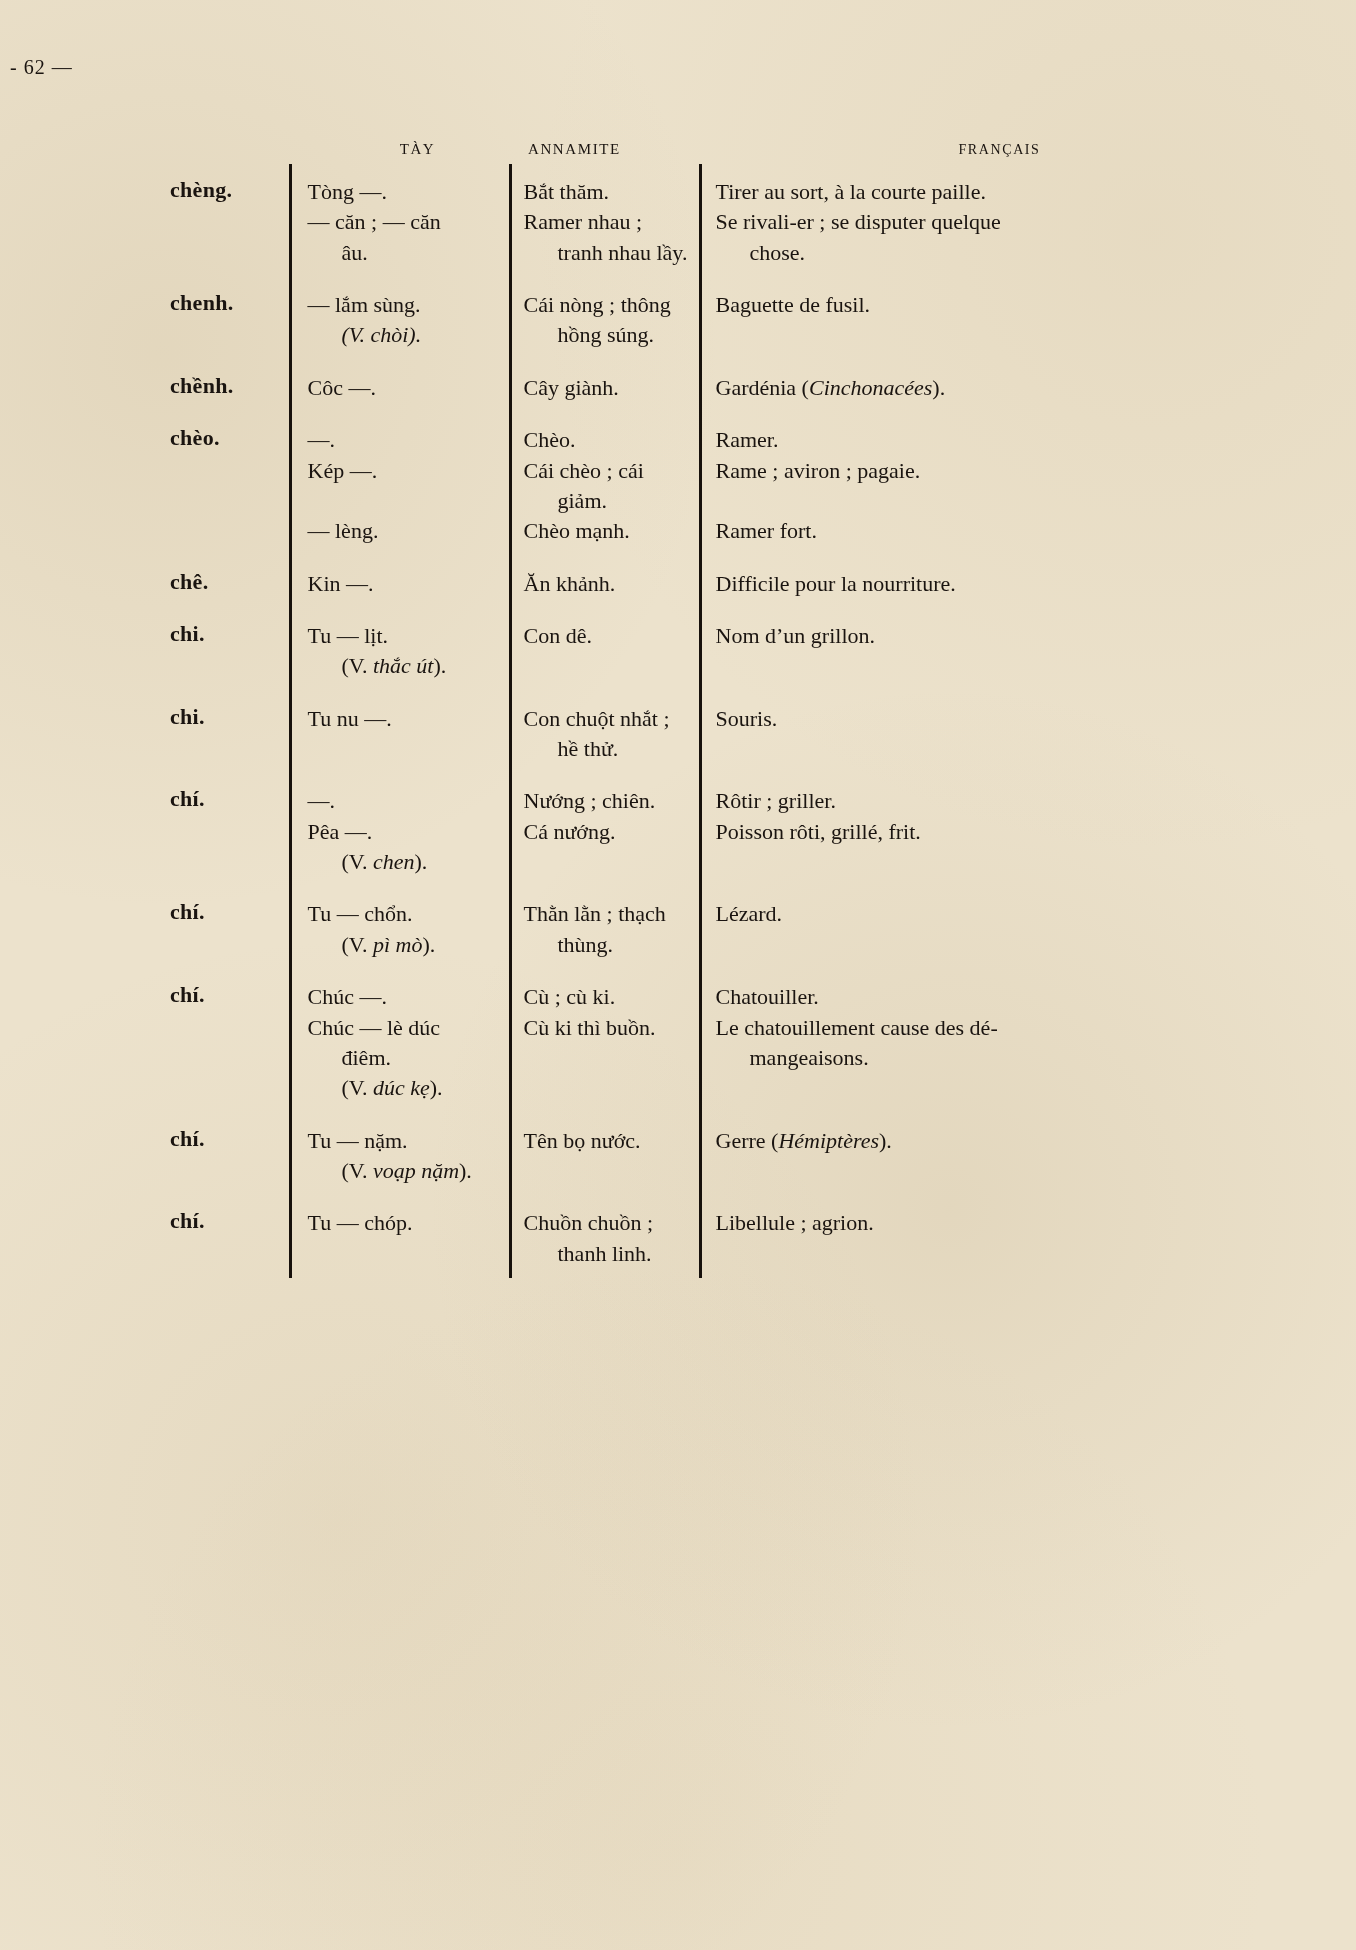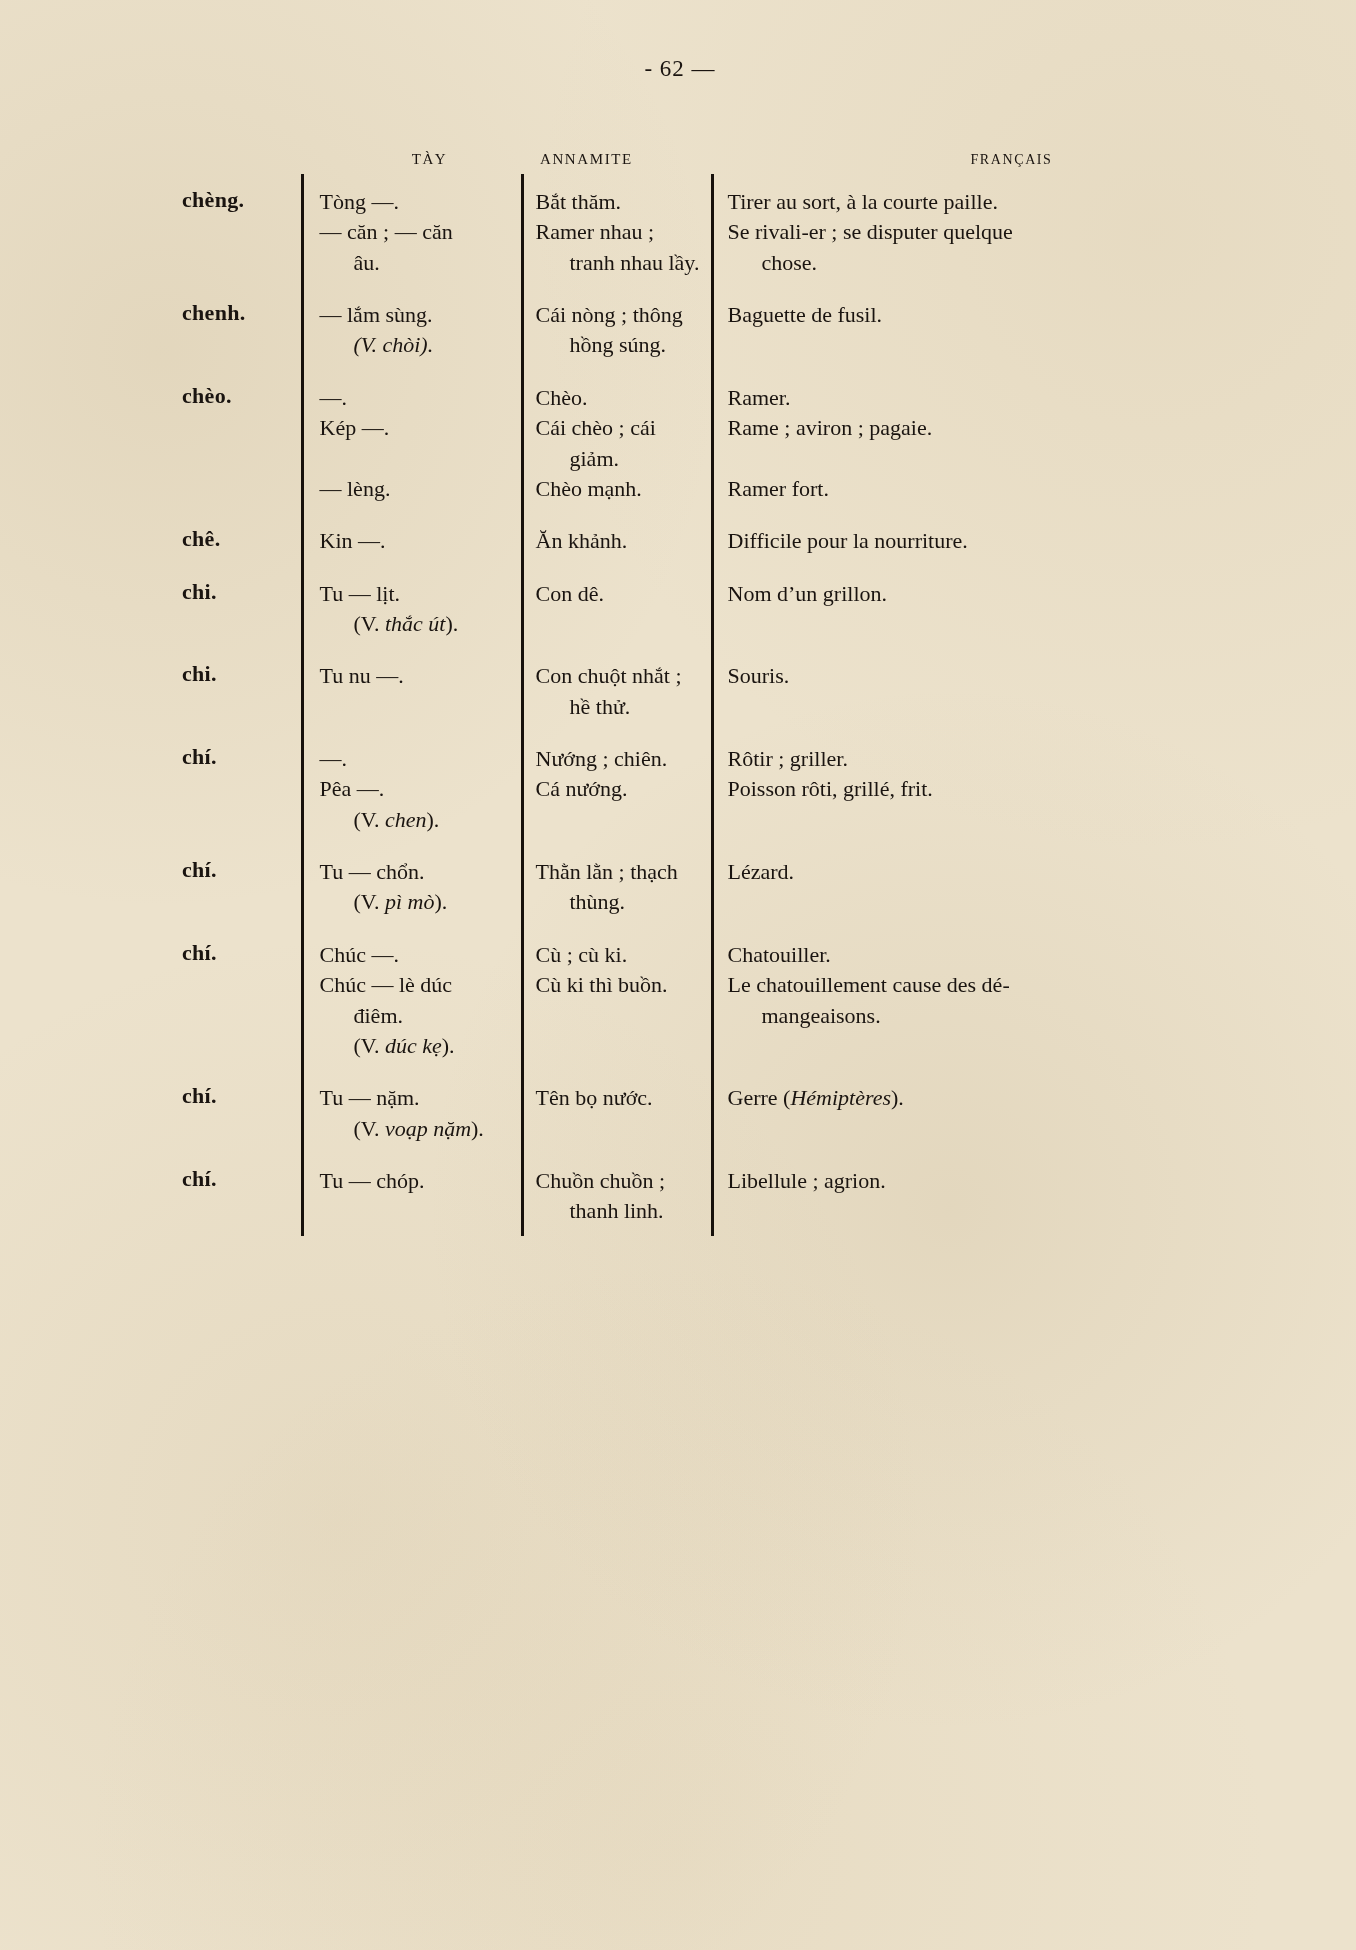--- a/index.html
+++ b/index.html
@@ -23,33 +23,31 @@
       radial-gradient(circle at 12% 18%, rgba(190,170,130,0.20) 0%, rgba(190,170,130,0) 28%),
       radial-gradient(circle at 85% 12%, rgba(200,180,140,0.16) 0%, rgba(200,180,140,0) 30%),
       radial-gradient(circle at 70% 62%, rgba(185,165,125,0.18) 0%, rgba(185,165,125,0) 34%),
       radial-gradient(circle at 25% 78%, rgba(195,175,135,0.16) 0%, rgba(195,175,135,0) 32%),
       radial-gradient(circle at 50% 95%, rgba(205,185,145,0.14) 0%, rgba(205,185,145,0) 30%);
     pointer-events: none;
   }
   .page-number {
     position: absolute;
     top: 56px;
-    left: 4px;
+    left: 10px;
     right: 0;
-    text-align: center;
-    font-size: 23px;
+    font-size: 20px;
     letter-spacing: 1px;
     font-family: "Liberation Serif", serif;
   }
   .content {
     position: absolute;
     top: 140px;
-    left: 182px;
+    left: 170px;
     width: 1090px;
-    margin-top: 10px;
   }
   table.dict {
     border-collapse: collapse;
     width: 100%;
     table-layout: fixed;
   }
   table.dict col.c-head { width: 120px; }
   table.dict col.c-tay  { width: 220px; }
   table.dict col.c-ann  { width: 190px; }
   table.dict col.c-fr   { width: 560px; }
@@ -153,20 +151,32 @@
           </td>
           <td class="cell-ann">
             <span class="line">Cái nòng ; thông</span>
             <span class="line ind1">hồng súng.</span>
           </td>
           <td class="cell-fr">
             <span class="line">Baguette de fusil.</span>
           </td>
         </tr>
         <tr class="entry-row">
+          <td class="headword">chềnh.</td>
+          <td class="cell-tay">
+            <span class="line">Côc —.</span>
+          </td>
+          <td class="cell-ann">
+            <span class="line">Cây giành.</span>
+          </td>
+          <td class="cell-fr">
+            <span class="line">Gardénia (<i>Cinchonacées</i>).</span>
+          </td>
+        </tr>
+        <tr class="entry-row">
           <td class="headword">chèo.</td>
           <td class="cell-tay">
             <span class="line">—.</span>
             <span class="line">Kép —.</span>
             <span class="line">&nbsp;</span>
             <span class="line">— lèng.</span>
           </td>
           <td class="cell-ann">
             <span class="line">Chèo.</span>
             <span class="line">Cái chèo ; cái</span>

